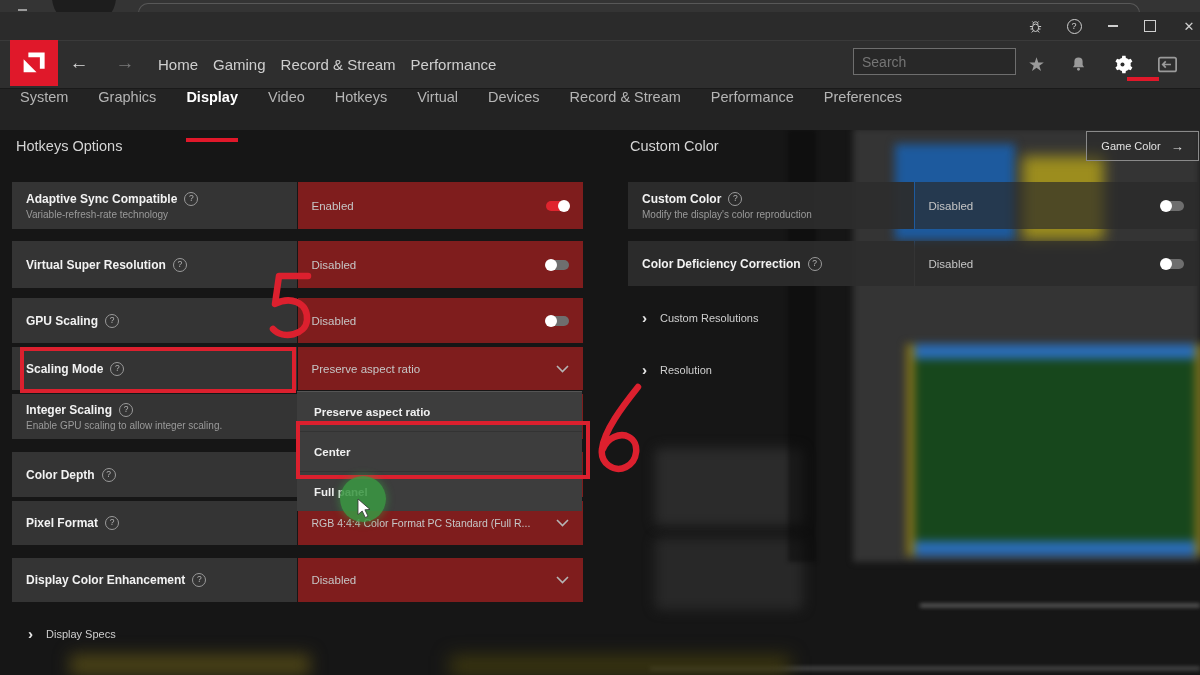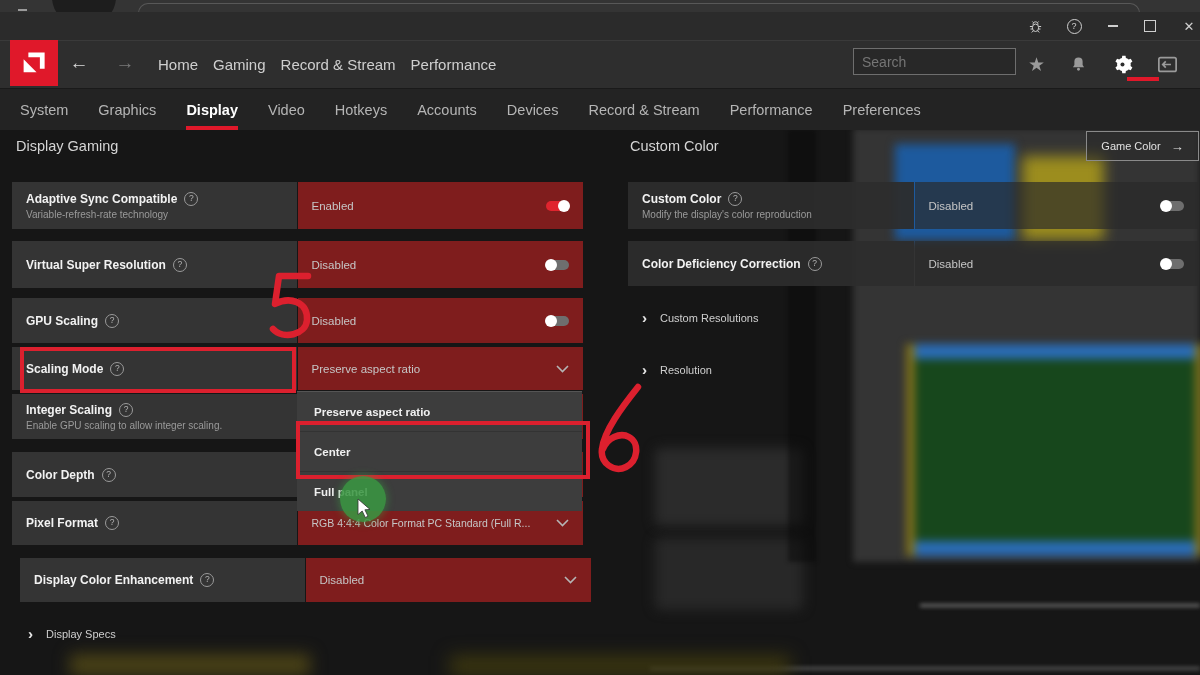--- a/index.html
+++ b/index.html
@@ -52,21 +52,21 @@
   .searchbox{left:853px;top:48px;width:161px;height:25px;border:1px solid #6e6e6e;background:#282828;
     display:flex;align-items:center;}
   .searchbox input{flex:1;background:transparent;border:none;outline:none;color:#cfcfcf;
     font-size:14px;padding:0 8px;font-family:"Liberation Sans",sans-serif;}
   .navicons{left:1028px;top:40px;height:48px;display:flex;align-items:center;gap:24px;}
   .star{font-size:19px;color:#9a9a9a;line-height:1;}
   .gear-underline{left:1127px;top:77px;width:32px;height:4px;background:#e0182a;}
 
   
   .subnav{left:0;top:88px;width:1200px;height:42px;background:#232323;border-top:1px solid #1a1a1a;
-    display:flex;align-items:center;gap:30px;padding-left:20px;box-sizing:border-box;}
+    display:flex;gap:30px;padding-left:20px;box-sizing:border-box;}
   .tab{font-size:14.5px;color:#b5b5b5;font-weight:300;position:relative;}
   .tab.active{color:#ffffff;font-weight:bold;}
   .tab.active::after{content:"";position:absolute;left:0;right:0;bottom:-12px;height:4px;background:#e0182a;}
 
   
   .sectiontitle{font-size:14.5px;color:#d5d5d5;font-weight:300;}
   .row{position:absolute;display:flex;}
   .cell{position:relative;box-sizing:border-box;}
   .lcell{width:285px;background:#343434;padding:6px 14px;}
   .vcell{width:285px;background:#7f1d1d;margin-left:0.5px;display:flex;align-items:center;padding:0 14px;}
@@ -197,28 +197,28 @@
     </svg>
   </div>
   <div class="abs gear-underline"></div>
 
   <div class="abs subnav">
     <span class="tab">System</span>
     <span class="tab">Graphics</span>
     <span class="tab active">Display</span>
     <span class="tab">Video</span>
     <span class="tab">Hotkeys</span>
-    <span class="tab">Accounts</span>
+    <span class="tab">Virtual</span>
     <span class="tab">Devices</span>
     <span class="tab">Record &amp; Stream</span>
     <span class="tab">Performance</span>
     <span class="tab">Preferences</span>
   </div>
 
-  <div class="abs sectiontitle" style="left:16px;top:138px;">Display Gaming</div>
+  <div class="abs sectiontitle" style="left:16px;top:138px;">Hotkeys Options</div>
   <div class="abs sectiontitle" style="left:630px;top:138px;">Custom Color</div>
 
   <div class="abs gamecolor">
     <span>Game Color</span>
     <span style="font-size:13px;">→</span>
   </div>
 
   <div class="row" style="left:12px;top:182px;height:47px;">
     <div class="cell lcell vctr">
       <div class="rowlabelline">
@@ -309,21 +309,21 @@
       </div>
     </div>
     <div class="cell vcell">
       <span class="value" style="font-size:10.5px;white-space:nowrap;overflow:hidden;">RGB 4:4:4 Color Format PC Standard (Full R...</span>
       <svg class="chev" width="13" height="8" viewBox="0 0 13 8">
         <path d="M1 1l5.5 5.5L12 1" fill="none" stroke="#b5b5b5" stroke-width="1.6"></path>
       </svg>
     </div>
   </div>
 
-  <div class="row" style="left:20px;top:558px;height:44px;">
+  <div class="row" style="left:12px;top:558px;height:44px;">
     <div class="cell lcell vctr">
       <div class="rowlabelline">
         <span class="rowlabel">Display Color Enhancement</span>
         <span class="help">?</span>
       </div>
     </div>
     <div class="cell vcell">
       <span class="value">Disabled</span>
       <svg class="chev" width="13" height="8" viewBox="0 0 13 8">
         <path d="M1 1l5.5 5.5L12 1" fill="none" stroke="#b5b5b5" stroke-width="1.6"></path>

